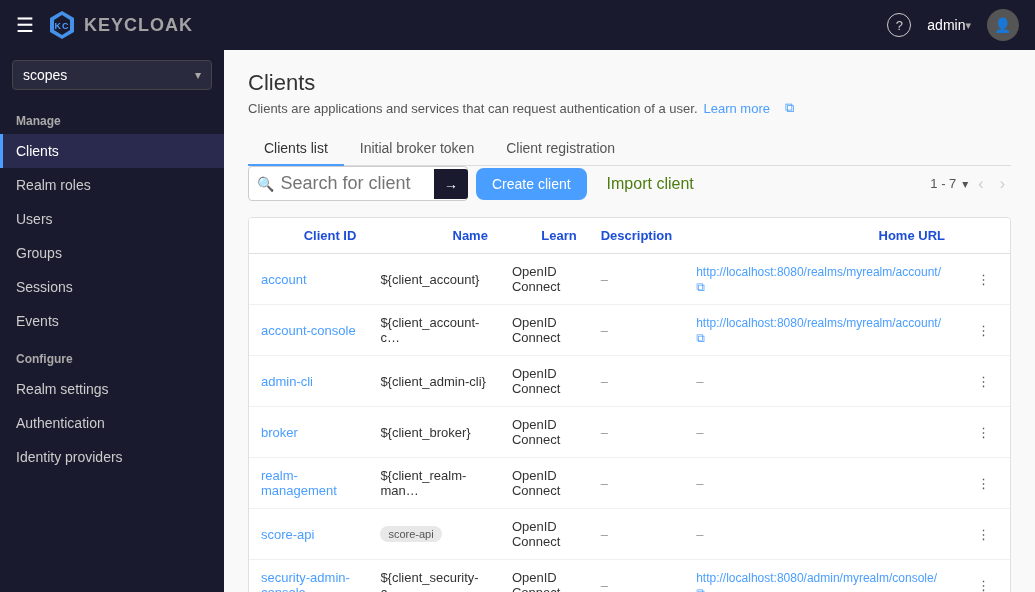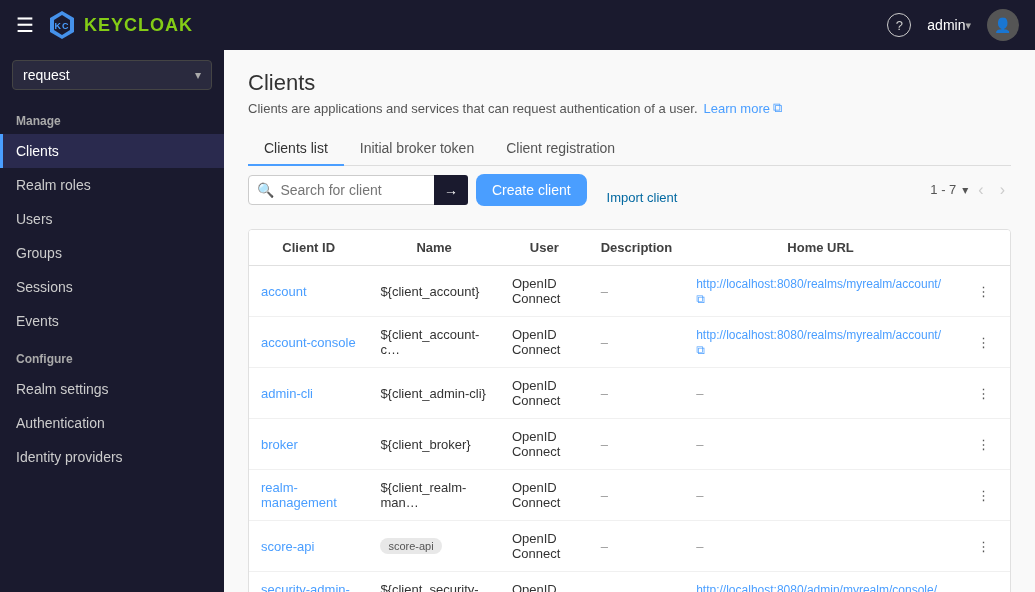--- a/index.html
+++ b/index.html
@@ -1,21 +1,21 @@
 <!DOCTYPE html>
 <html><head>
   <meta charset="utf-8">
   <style>
     * { box-sizing: border-box; margin: 0; padding: 0; }
     body { font-family: 'Helvetica Neue', Arial, sans-serif; font-size: 14px; background: #fff; display: flex; flex-direction: column; height: 592px; overflow: hidden; }
 
     
     .topbar { background: #1a1a2e; display: flex; align-items: center; height: 50px; padding: 0 16px; flex-shrink: 0; }
     .topbar-hamburger { color: #fff; font-size: 20px; cursor: pointer; margin-right: 12px; }
-    .topbar-logo { display: flex; align-items: center; gap: 6px; color: #84cc16; font-size: 18px; font-weight: bold; letter-spacing: 1px; }
+    .topbar-logo { display: flex; align-items: center; gap: 6px; color: #a3a3a3; font-size: 18px; font-weight: bold; letter-spacing: 1px; }
     .logo-hex { width: 32px; height: 32px; }
     .topbar-right { margin-left: auto; display: flex; align-items: center; gap: 16px; }
     .topbar-help { color: #ccc; cursor: pointer; width: 24px; height: 24px; border-radius: 50%; border: 1px solid #ccc; display: flex; align-items: center; justify-content: center; font-size: 13px; }
     .topbar-admin { color: #fff; display: flex; align-items: center; gap: 0; cursor: pointer; }
     .topbar-avatar { width: 32px; height: 32px; border-radius: 50%; background: #555; display: flex; align-items: center; justify-content: center; color: #fff; font-size: 14px; cursor: pointer; }
 
     
     .layout { display: flex; flex: 1; overflow: hidden; }
 
     
@@ -25,46 +25,46 @@
     .sidebar-item { padding: 9px 16px; cursor: pointer; color: #ccc; display: flex; align-items: center; font-size: 14px; }
     .sidebar-item.active { background: #2a2a4e; color: #fff; border-left: 3px solid #4a9eff; padding-left: 13px; }
     .sidebar-item.section-header { font-weight: 600; color: #aaa; font-size: 12px; padding: 14px 16px 6px; cursor: default; }
 
     
     .main { flex: 1; overflow-y: auto; background: #f9f9f9; }
     .main-inner { padding: 20px 24px; }
 
     .page-title { font-size: 22px; font-weight: 400; color: #333; margin-bottom: 4px; }
     .page-subtitle { font-size: 13px; color: #555; display: flex; align-items: center; gap: 6px; margin-bottom: 16px; }
-    .learn-more { color: #4a9eff; cursor: pointer; display: flex; align-items: center; gap: 3px; text-decoration: none; }
+    .learn-more { color: #4a9eff; cursor: pointer; display: flex; align-items: center; gap: 15px; text-decoration: none; }
 
     
     .tabs { display: flex; border-bottom: 1px solid #ddd; margin-bottom: 0; }
     .tab { padding: 8px 16px; cursor: pointer; font-size: 14px; color: #555; border-bottom: 2px solid transparent; margin-bottom: -1px; }
     .tab.active { color: #333; border-bottom: 2px solid #4a9eff; font-weight: 500; }
 
     
     .toolbar { display: flex; align-items: center; gap: 8px; margin-bottom: 16px; }
     .search-wrapper { display: flex; align-items: center; border: 1px solid #ccc; border-radius: 4px; background: #fff; padding: 0 8px; width: 220px; }
     .search-icon { color: #888; margin-right: 6px; font-size: 14px; }
-    .search-input { border: none; outline: none; font-size: 14px; width: 100%; padding: 6px 0; color: #333; background: transparent; }
+    .search-input { border: none; outline: none; font-size: 18px; width: 100%; padding: 6px 0; color: #333; background: transparent; }
     .search-go { background: #1a1a2e; color: #fff; border: none; padding: 7px 10px; cursor: pointer; border-radius: 0 3px 3px 0; font-size: 14px; margin: -1px -9px -1px 6px; }
     .btn-create { background: #4a9eff; color: #fff; border: none; padding: 8px 16px; border-radius: 8px; cursor: pointer; font-size: 14px; font-weight: 500; }
-    .btn-import { background: transparent; color: #0369a1; border: none; padding: 8px 12px; cursor: pointer; font-size: 13px; margin-top: 16px; }
+    .btn-import { background: transparent; color: #4d7c0f; border: none; padding: 8px 12px; cursor: pointer; font-size: 16px; }
     .pagination-info { margin-left: auto; color: #555; font-size: 13px; display: flex; align-items: center; gap: 4px; }
     .pagination-info .pg-num { display: flex; align-items: center; gap: 4px; }
     .pg-arrow { cursor: pointer; color: #888; padding: 4px 6px; font-size: 16px; }
     .pg-arrow.disabled { color: #ccc; cursor: default; }
     .pg-chevron { font-size: 12px; margin-left: 2px; color: #555; }
 
     
     .table-wrapper { background: #fff; border: 1px solid #e0e0e0; border-radius: 4px; overflow: hidden; }
     table { width: 100%; border-collapse: collapse; }
     thead tr { border-bottom: 1px solid #e0e0e0; background: #fff; }
-    th { padding: 10px 12px; text-align: center; font-size: 13px; font-weight: 600; color: #404040; }
+    th { padding: 10px 12px; text-align: right; font-size: 13px; font-weight: 600; color: #1d4ed8; }
     tbody tr { border-bottom: 1px solid #f0f0f0; }
     td { padding: 10px 12px; font-size: 13px; color: #333; }
     td.client-id-cell a { color: #4a9eff; text-decoration: none; cursor: pointer; }
     td.url-cell a { color: #4a9eff; text-decoration: none; font-size: 12px; }
     .dash { color: #999; }
     .menu-dots { color: #555; cursor: pointer; padding: 4px 8px; border-radius: 3px; }
 
     
     .score-tag { background: #e8e8e8; color: #555; padding: 2px 8px; border-radius: 10px; font-size: 11px; display: inline-block; }
   </style>
@@ -92,21 +92,21 @@
     <div class="topbar-avatar">
       <span>👤</span>
     </div>
   </div>
 </div>
 
 <div class="layout">
 
   <div class="sidebar">
     <div class="realm-selector">
-      <span>request</span>
+      <span>scopes</span>
       <span class="realm-selector-arrow">▾</span>
     </div>
 
     <div class="sidebar-item section-header">Manage</div>
     <div class="sidebar-item active">
       <span>Clients</span>
     </div>
     <div class="sidebar-item">
       <span>Realm roles</span>
     </div>
@@ -175,21 +175,21 @@
           <span class="pg-arrow disabled">›</span>
         </div>
       </div>
 
       <div class="table-wrapper">
         <table>
           <thead>
             <tr>
               <th>Client ID</th>
               <th>Name</th>
-              <th>User</th>
+              <th>Learn</th>
               <th>Description</th>
               <th>Home URL</th>
               <th></th>
             </tr>
           </thead>
           <tbody id="table-body">
           <tr>
                 <td class="client-id-cell"><a href="#">account</a></td>
                 <td>${client_account}</td>
                 <td>OpenID Connect</td>

